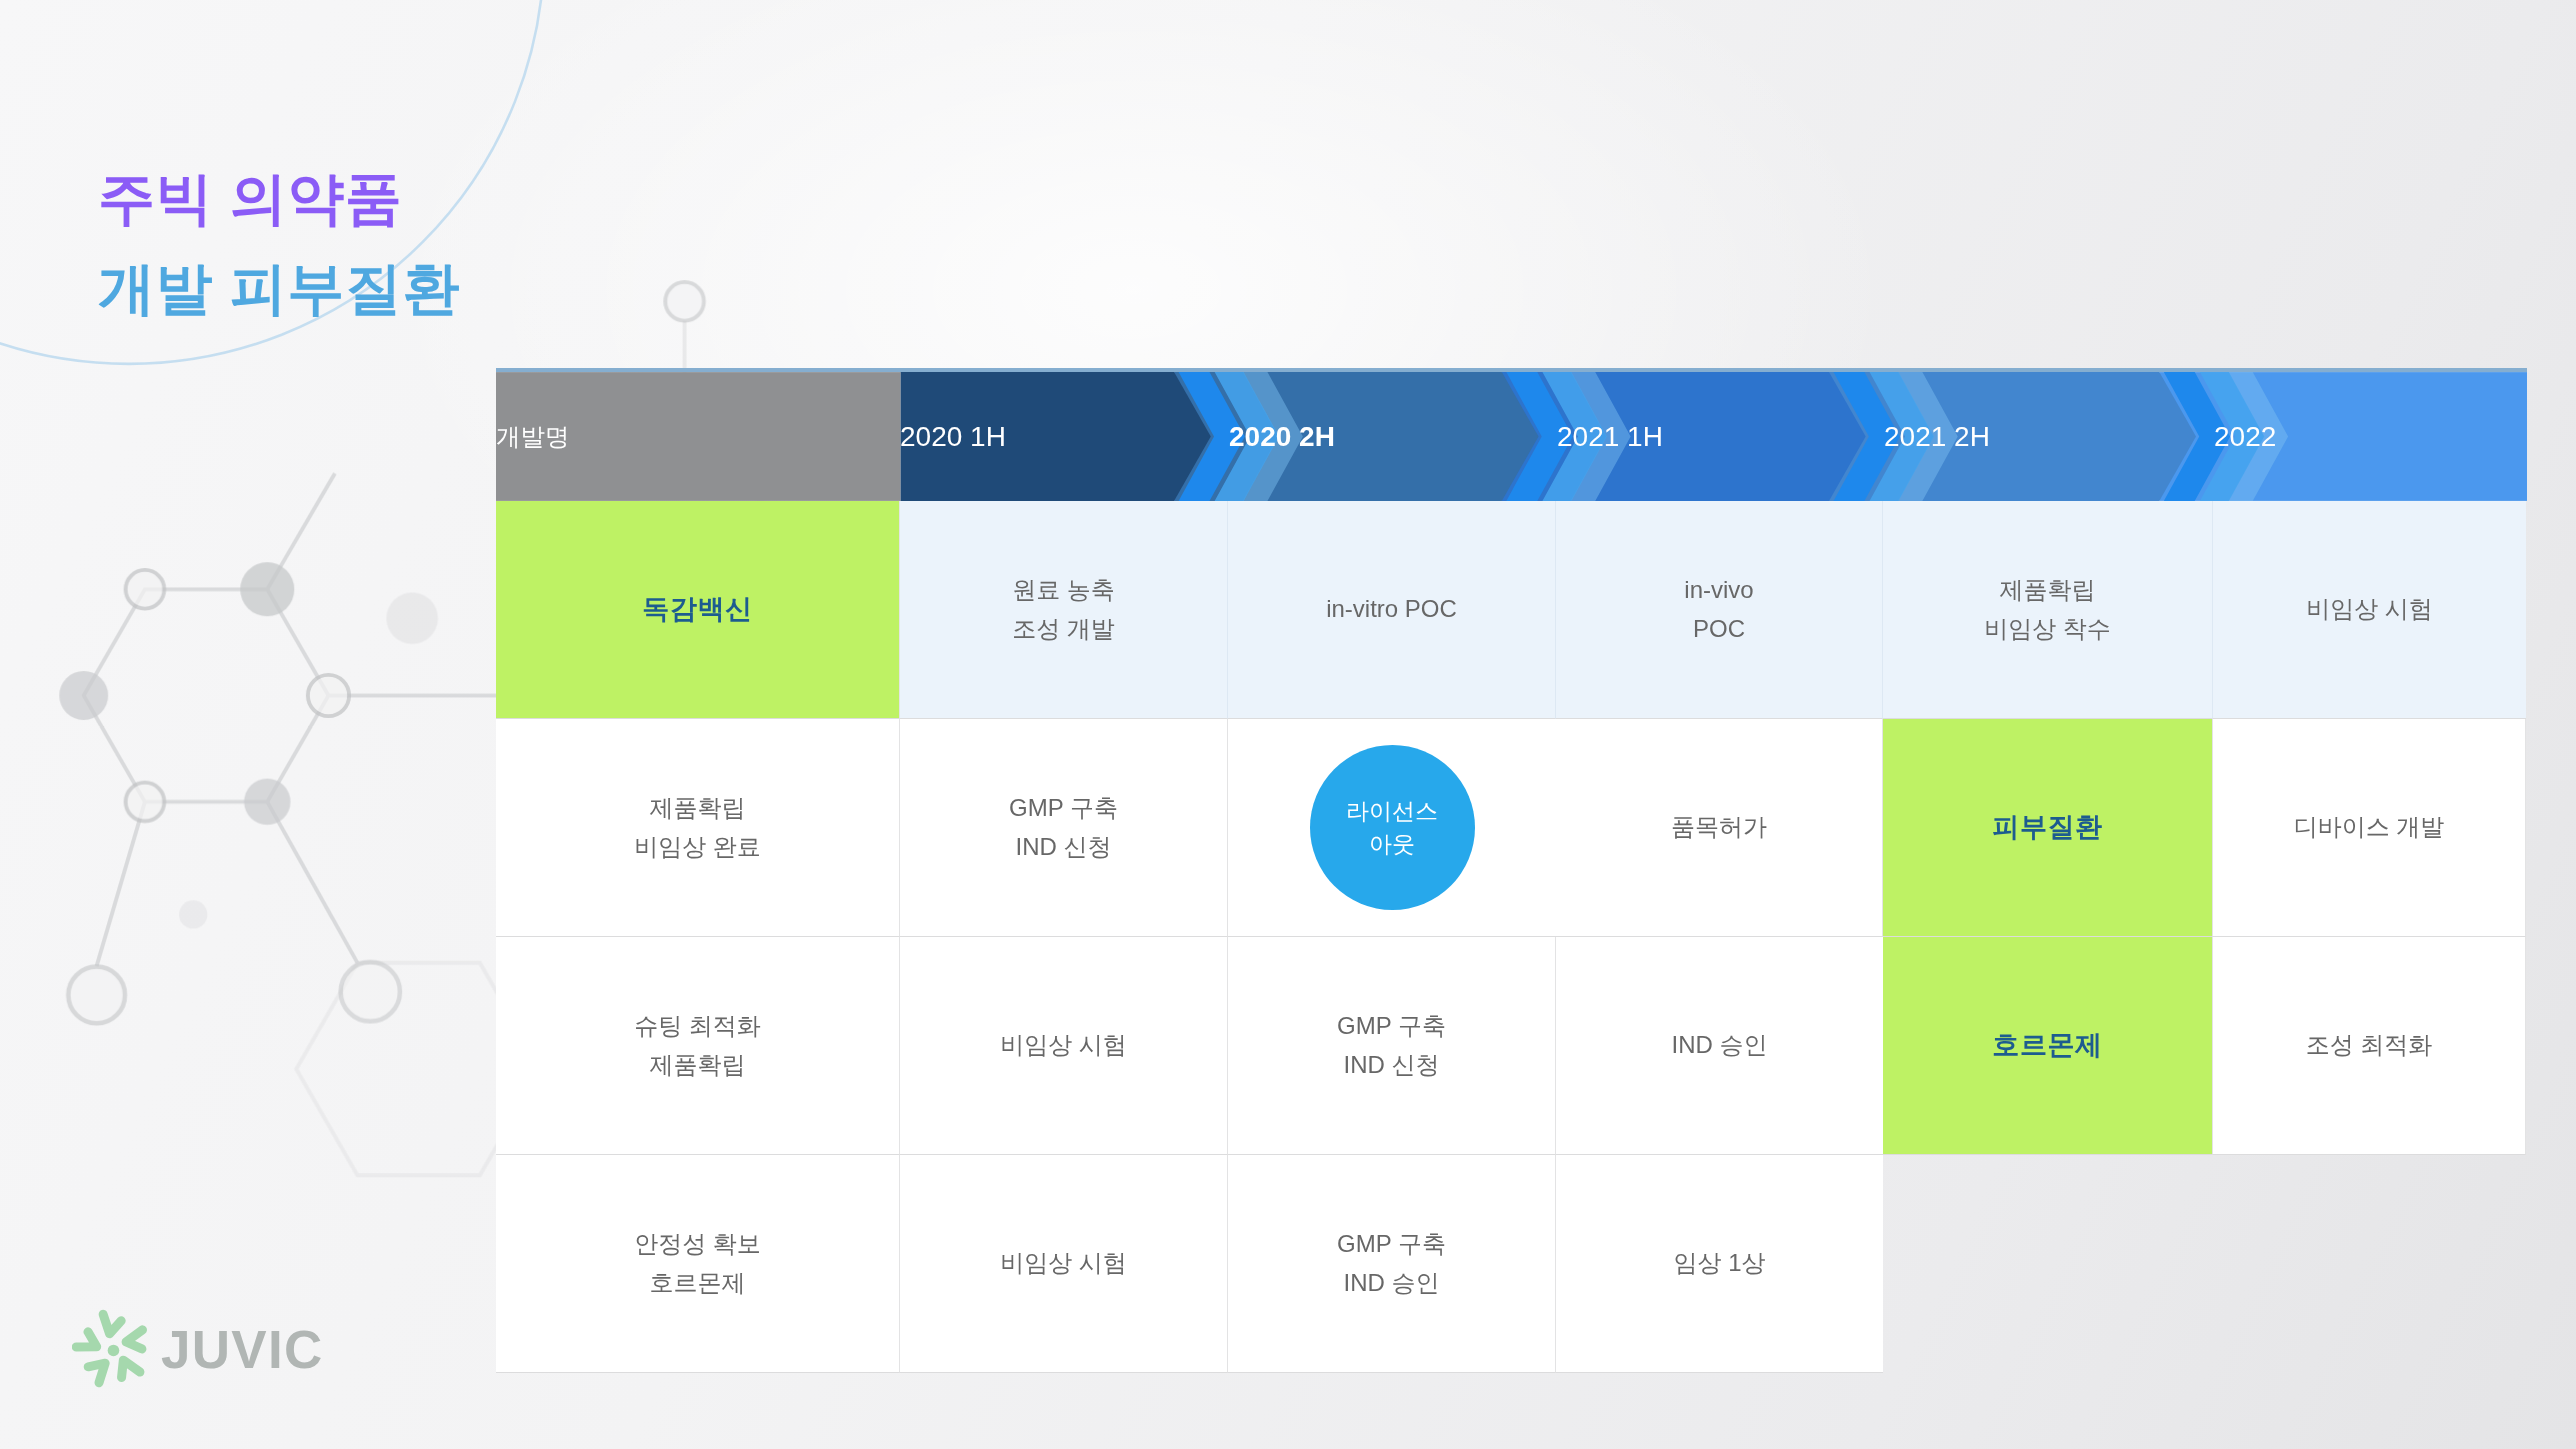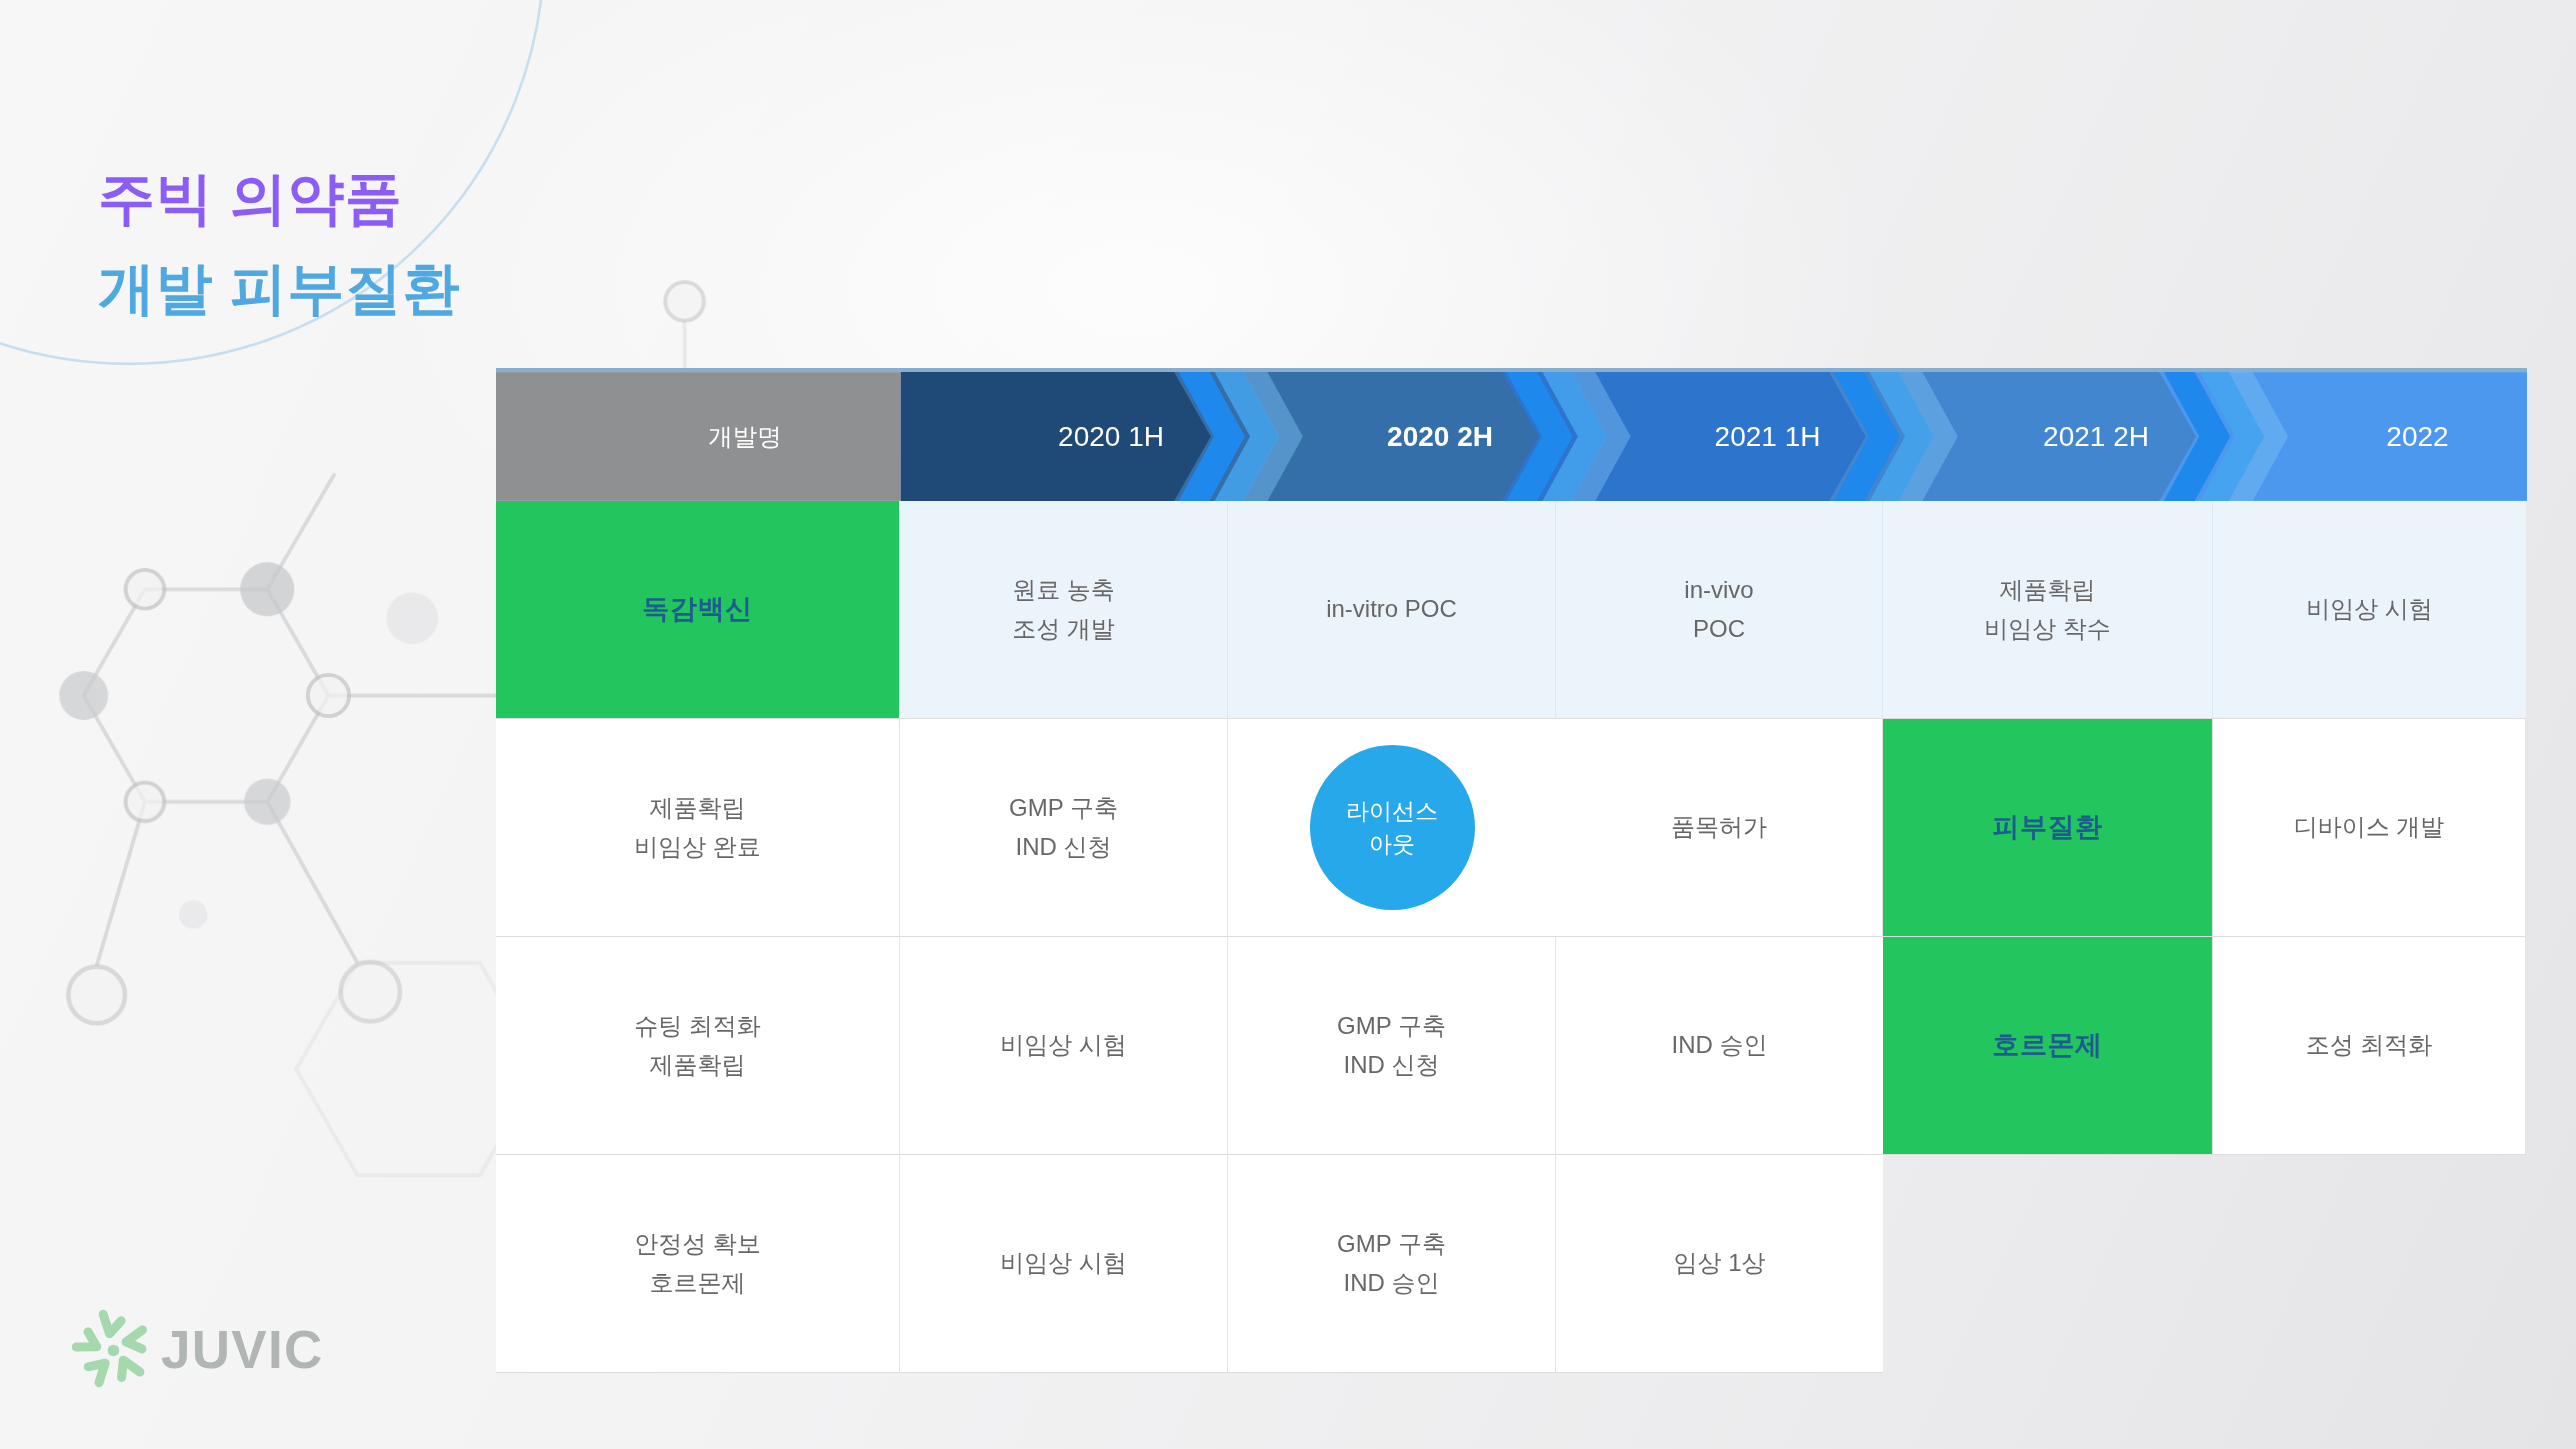--- a/index.html
+++ b/index.html
@@ -12,31 +12,31 @@
     background:radial-gradient(ellipse 1095px 612px at 44% 20%,rgba(255,255,255,.8),rgba(255,255,255,0) 70%);}
   #bg-decor{position:absolute;left:0;top:0;}
   
   #title{position:absolute;left:98px;top:153px;font-size:57px;font-weight:600;line-height:1.58;letter-spacing:0.6px;}
   #title .t1{color:#8b5cf6;}
   #title .t2{color:#4fa8e0;}
   
   #tbl-header{position:absolute;left:496px;top:368px;width:2031px;height:133px;}
   #tbl-topline{position:absolute;left:0;top:0;width:2031px;height:3.9px;background:#85aed0;}
   #header-svg{position:absolute;left:0;top:3.9px;}
-  .hlabel{position:absolute;top:3.9px;height:129px;line-height:129px;text-align:center;color:#ffffff;font-size:28px;padding-left:47px;}
+  .hlabel{position:absolute;top:3.9px;height:129px;line-height:129px;color:#ffffff;font-size:28px;}
   .hlabel.name{font-size:24.5px;}
   
   #tbl-body{position:absolute;left:496px;top:501px;width:2031px;height:871px;display:grid;
     grid-template-columns:404px 328px 328px 327px 330px 313px;
     grid-template-rows:218px 218px 218px 218px;}
   .cell{display:flex;align-items:center;justify-content:center;text-align:center;
     border-right:1.3px solid #e3e3e4;border-bottom:1.3px solid #dcdcdd;
     font-size:24px;color:#676767;line-height:1.6;white-space:pre-line;background:#ffffff;}
   .cell.lastcol{border-right:none;}
-  .cell.label{background:#22c55e;color:#1d5c8f;font-weight:bold;font-size:27px;letter-spacing:0.6px;}
+  .cell.label{background:#bef264;color:#1d5c8f;font-weight:bold;font-size:27px;letter-spacing:0.6px;}
   .cell.hl{background:#ebf3fb;border-right-color:#dde8f3;}
   .badge-circle{width:165px;height:165px;border-radius:50%;background:#27a8eb;color:#ffffff;
     display:flex;align-items:center;justify-content:center;text-align:center;
     font-size:23px;line-height:1.4;white-space:pre-line;}
   
   #logo{position:absolute;left:72px;top:1306px;display:flex;align-items:center;}
   #logo-text{font-size:53px;font-weight:bold;color:#b1b6b4;letter-spacing:1.3px;margin-left:8px;}
 </style>
 </head>
 <body>

